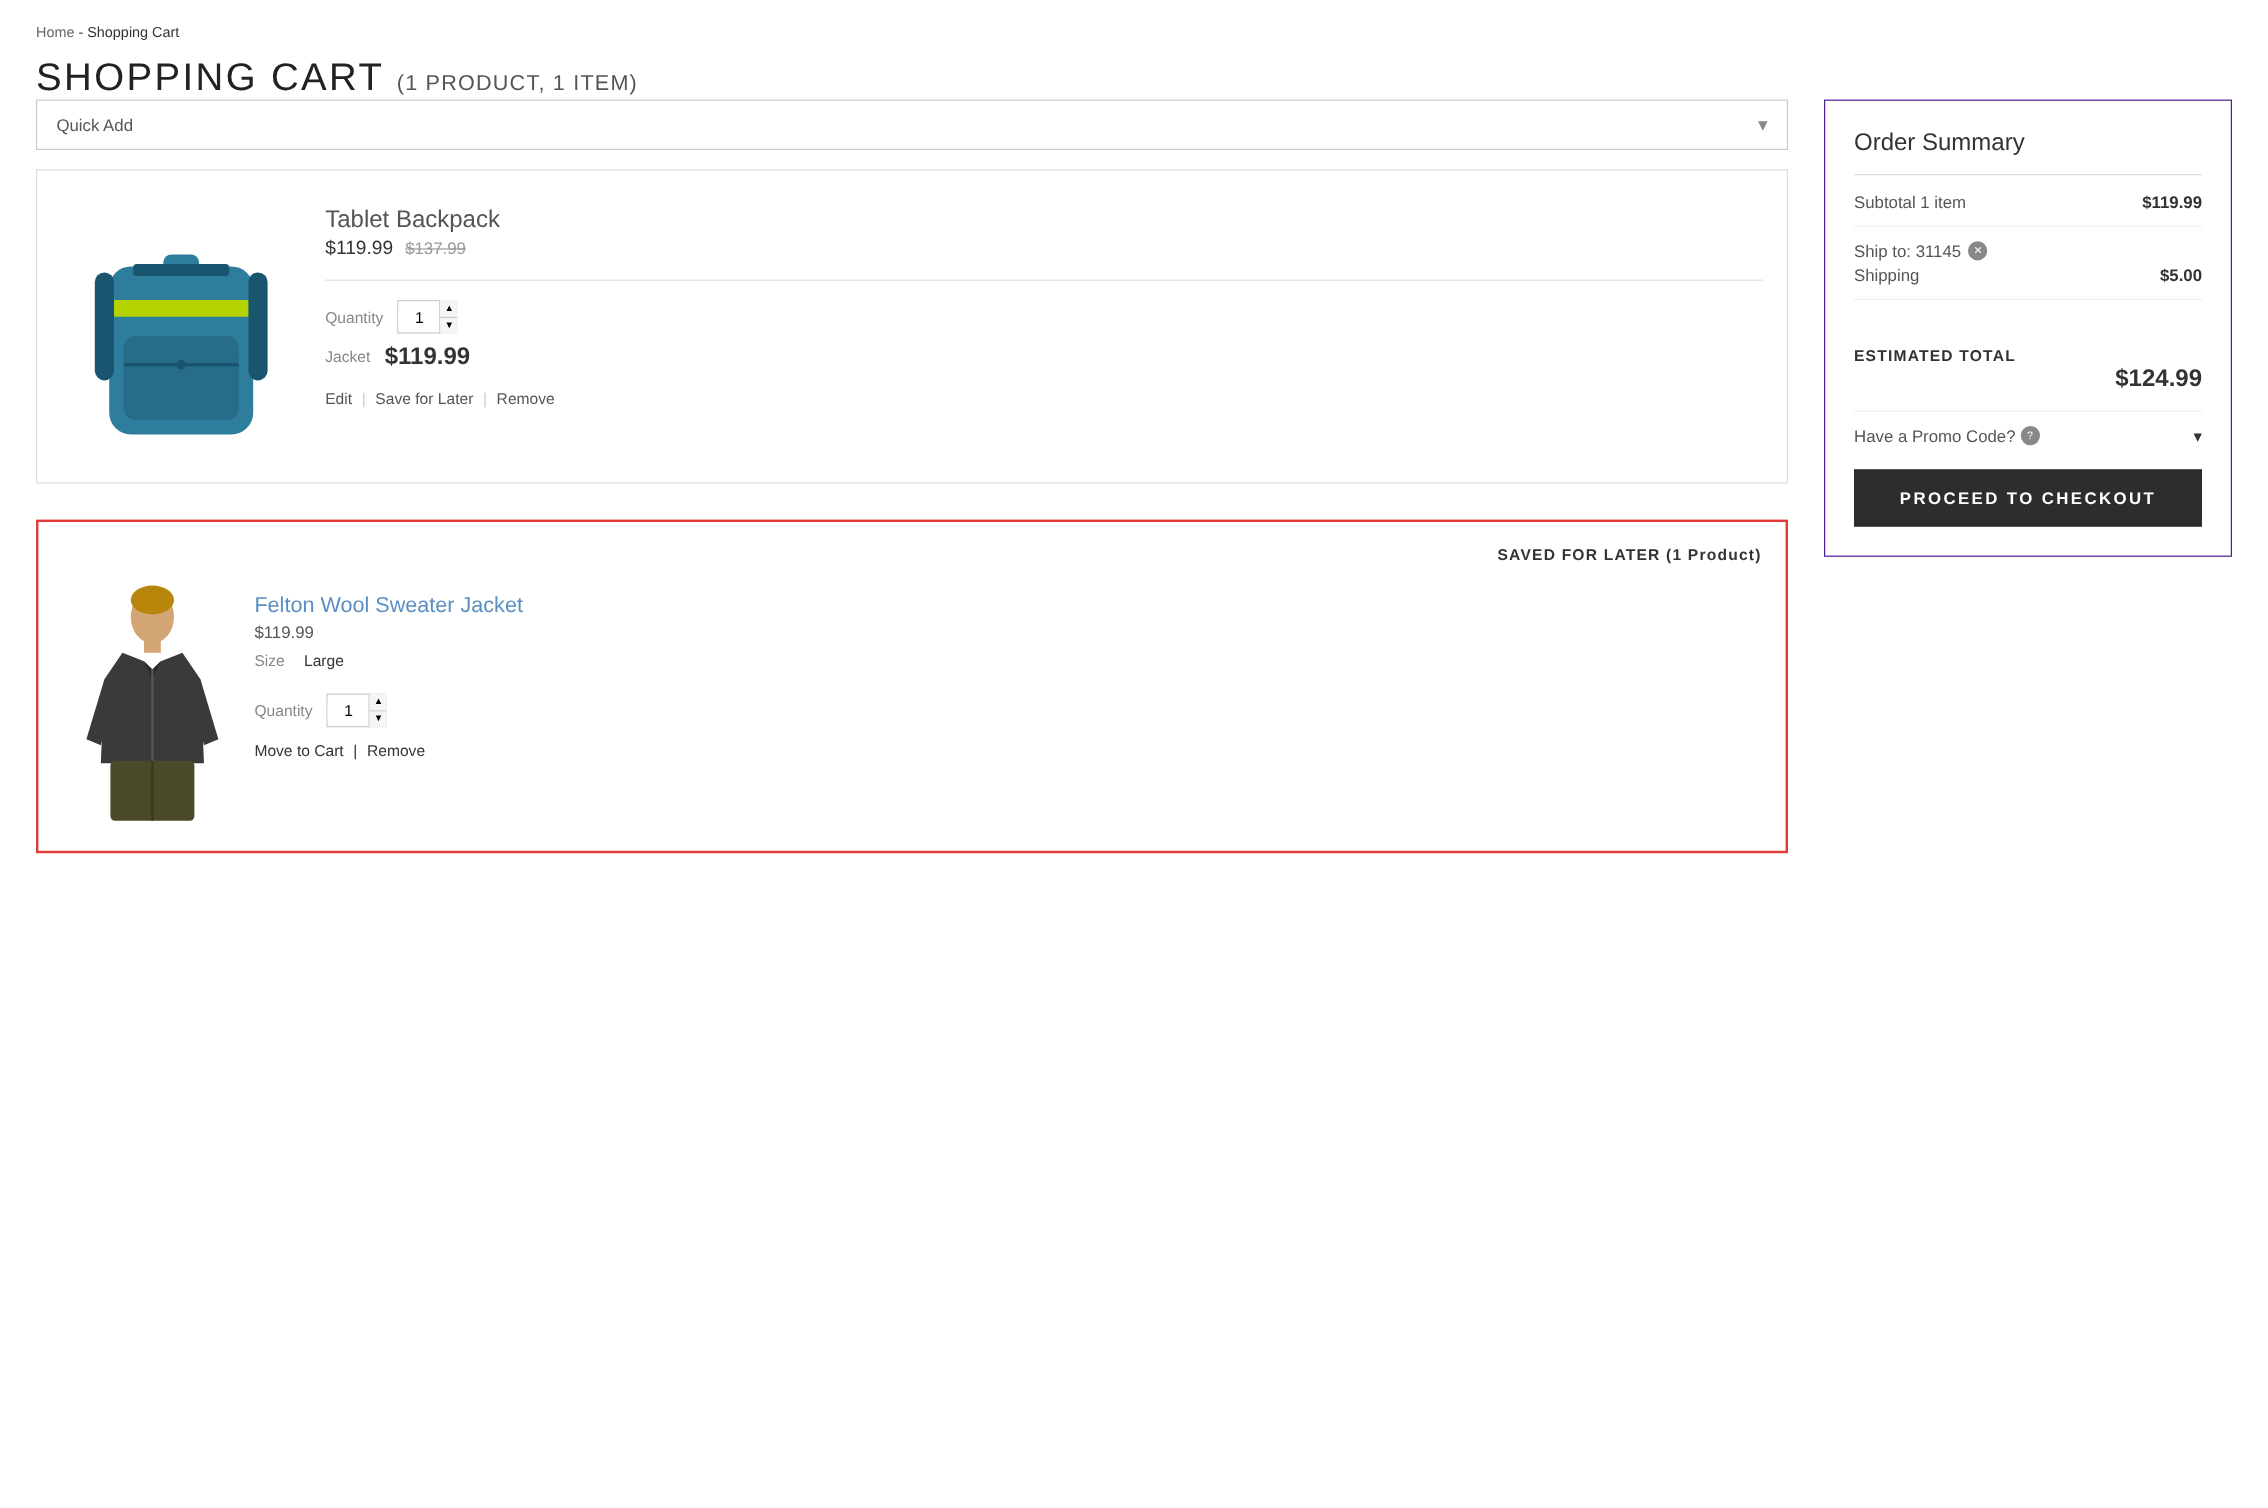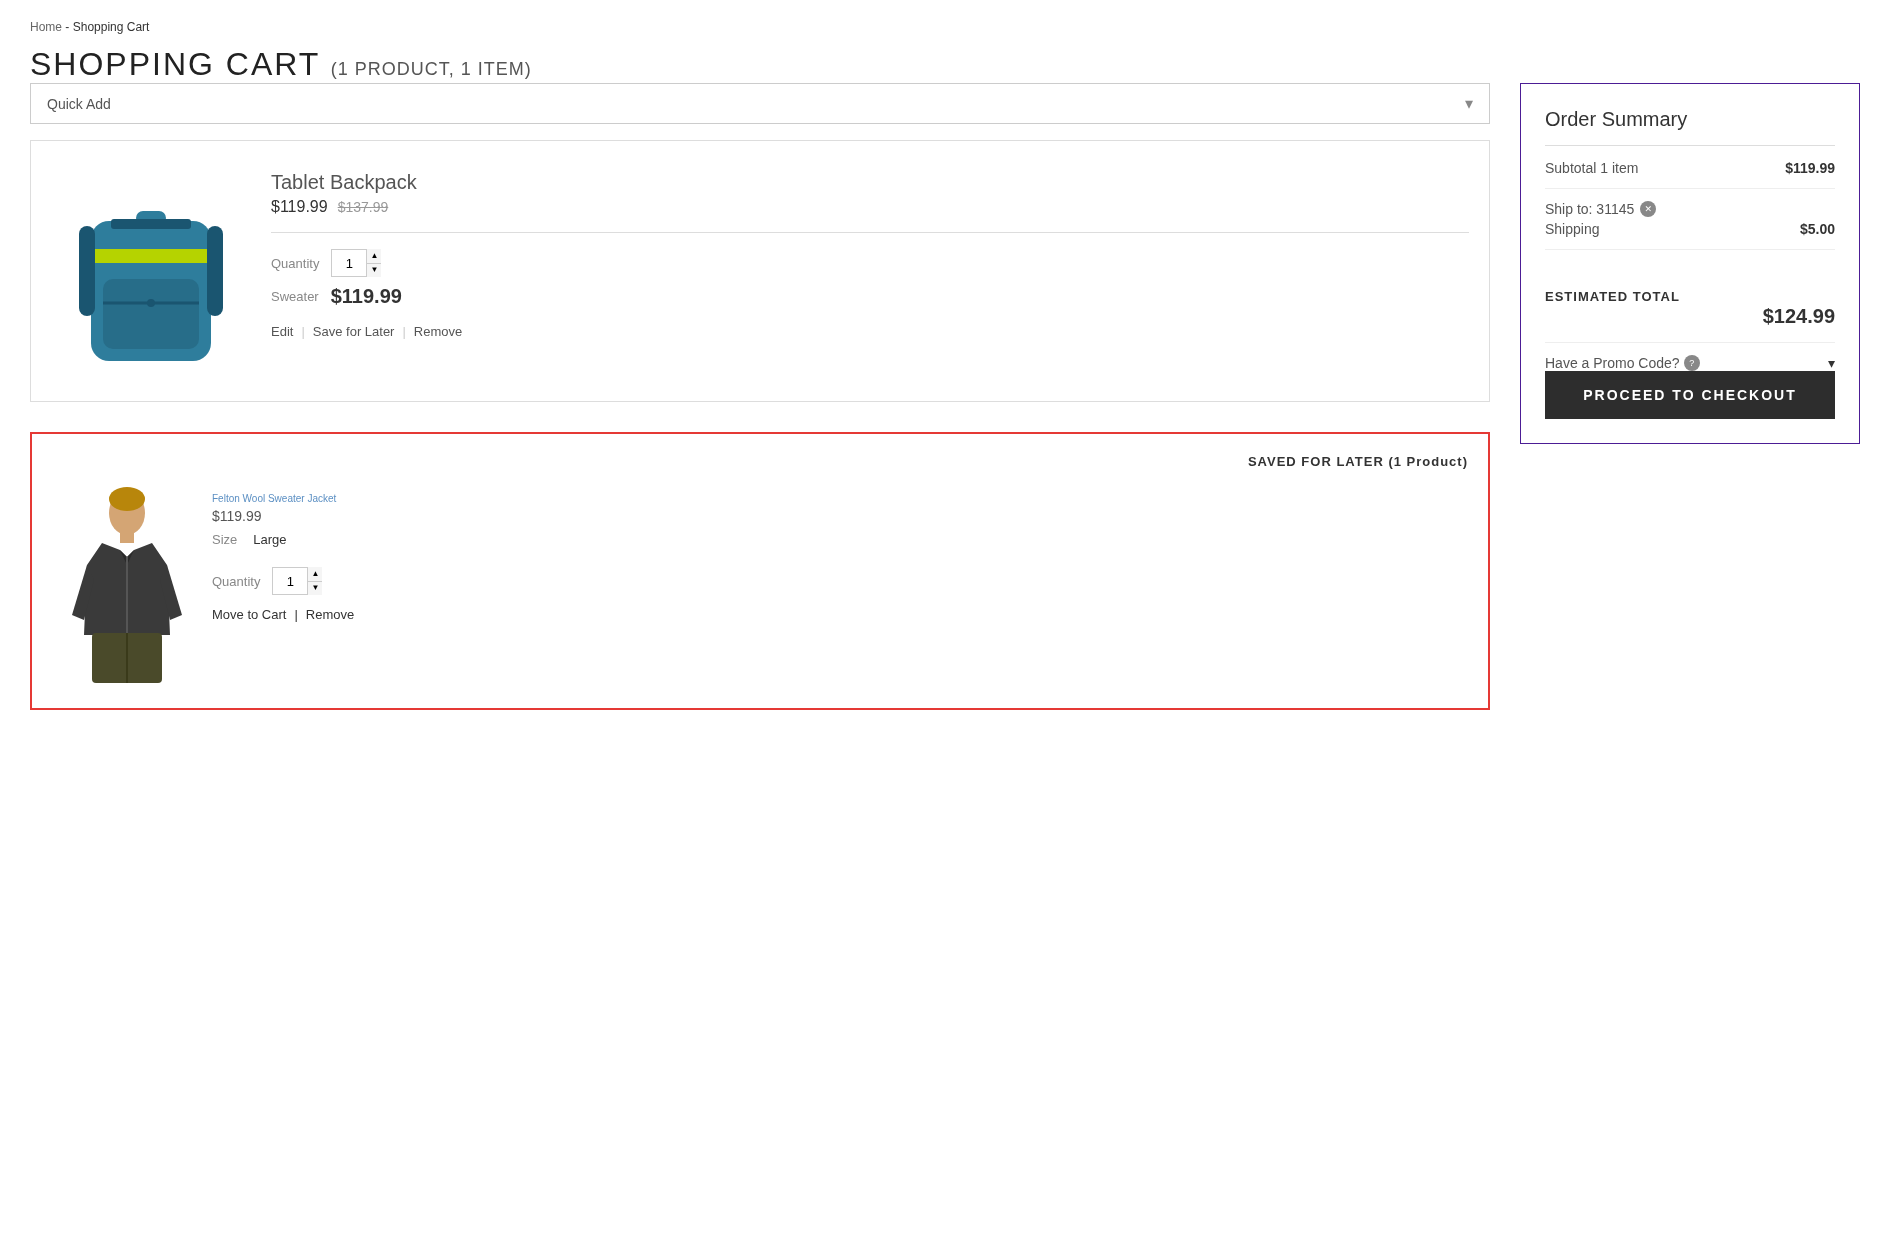--- a/index.html
+++ b/index.html
@@ -242,20 +242,21 @@
       font-size: 20px;
       font-weight: bold;
       color: #333;
       margin-top: 41px;
     }
 
     .promo-row {
       display: flex;
       justify-content: space-between;
       align-items: center;
+      margin-bottom: 20px;
       cursor: pointer;
       font-size: 14px;
     }
     .promo-label {
       color: #555;
       display: flex;
       align-items: center;
       gap: 4px;
     }
     .promo-help {
@@ -307,21 +308,21 @@
     }
     .saved-item-image svg {
       width: 150px;
       height: 200px;
     }
     .saved-item-details {
       flex: 1;
       padding-top: 8px;
     }
     .saved-item-name {
-      font-size: 10px;
+      font-size: 18px;
       color: #5b8fc3;
       margin-bottom: 4px;
       cursor: pointer;
     }
     .saved-item-price {
       font-size: 14px;
       color: #555;
       margin-bottom: 8px;
     }
     .saved-item-attr-row {
@@ -417,21 +418,21 @@
           <div class="qty-input-wrapper">
             <input class="qty-input" type="text" value="1" readonly="" style="">
             <div class="qty-spinners">
               <button class="qty-spinner-btn">▲</button>
               <button class="qty-spinner-btn">▼</button>
             </div>
           </div>
         </div>
 
         <div class="item-amount-row">
-          <span class="item-amount-label">Sweater</span>
+          <span class="item-amount-label">Jacket</span>
           <span class="item-amount-value">$119.99</span>
         </div>
 
         <div class="item-actions">
           <a class="item-action-link">Edit</a>
           <span class="action-separator">|</span>
           <a class="item-action-link">Save for Later</a>
           <span class="action-separator">|</span>
           <a class="item-action-link">Remove</a>
         </div>

